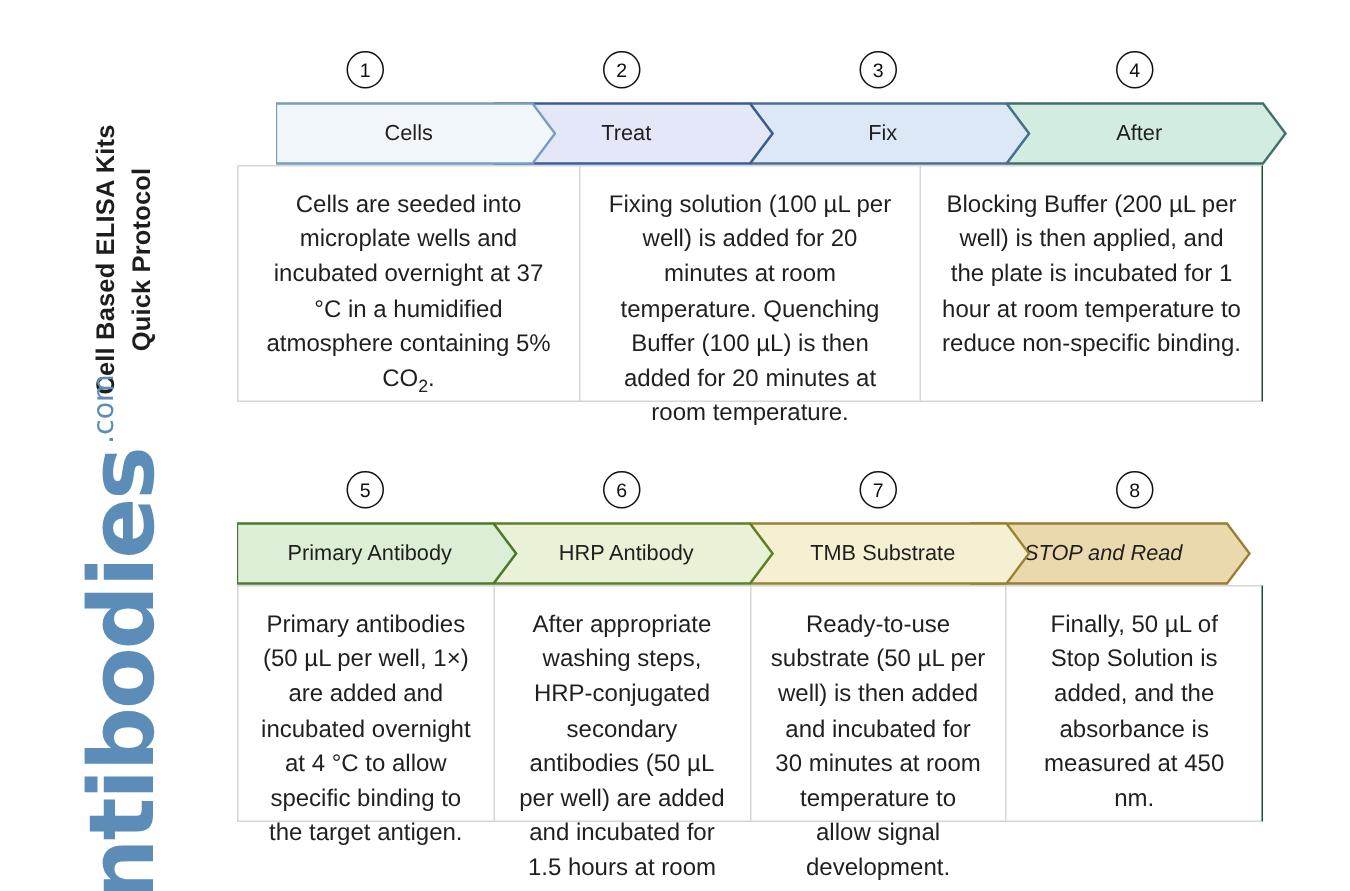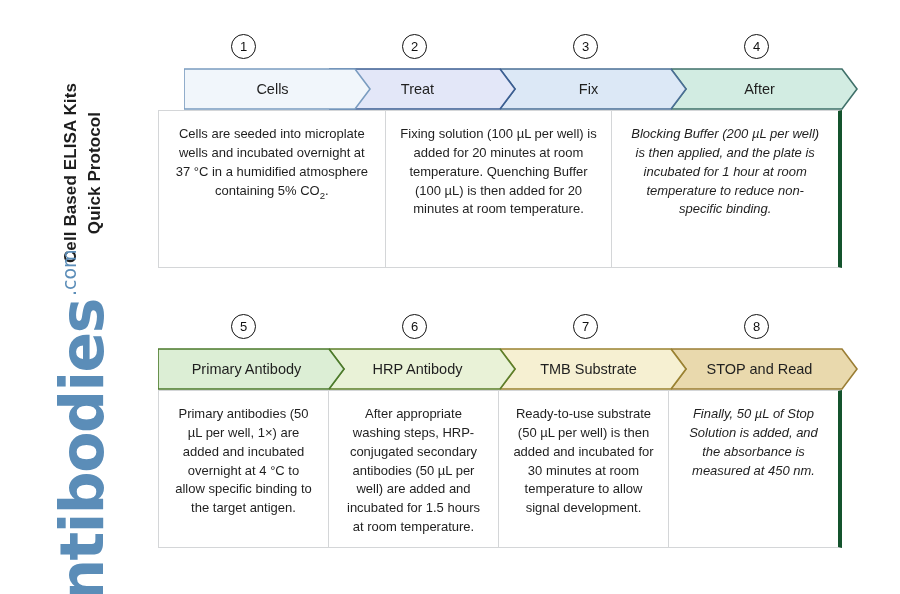--- a/index.html
+++ b/index.html
@@ -149,25 +149,25 @@
     flex: 1 1 0;
     border: 1px solid #d4d6d8;
     border-right: none;
     box-sizing: border-box;
     background: #ffffff;
     padding: 14px 13px 10px 13px;
     display: flex;
     align-items: flex-start;
     justify-content: center;
   }
-  .desc:last-child { border-right: 4px solid #14532d; font-style: italic; }
+  .desc:last-child { border-right: 1px solid #14532d; }
   .desc p {
     margin: 0;
     text-align: center;
-    font-size: 13px;
+    font-size: 16px;
     line-height: 1.45;
     color: #1f1f1f;
   }
   sub { font-size: 0.74em; }
 </style>
 </head>
 <body>
 
 <div class="left-rail">
   <div class="vtitle">
@@ -275,21 +275,21 @@
         <span class="lbl">HRP Antibody</span>
       </div>
       <div class="chev" style="left: 342px; width: 187px; z-index: 2;">
         <div class="shape">
           <svg viewBox="0 0 187 42" preserveAspectRatio="none">
             <polygon points="0,1 171,1 186,21 171,41 0,41 15,21" fill="#f6f0d2" stroke="#9a8231" stroke-width="1.6"></polygon>
           </svg>
         </div>
         <span class="lbl">TMB Substrate</span>
       </div>
-      <div class="chev" style="left: 513px; width: 187px; z-index: 1;">
+      <div class="chev" style="left: 489px; width: 187px; z-index: 1; font-style: italic;">
         <div class="shape">
           <svg viewBox="0 0 187 42" preserveAspectRatio="none">
             <polygon points="0,1 171,1 186,21 171,41 0,41 15,21" fill="#e9d9ad" stroke="#9a7d34" stroke-width="1.6"></polygon>
           </svg>
         </div>
         <span class="lbl">STOP and Read</span>
       </div>
     </div>
   <div class="descs">
       <div class="desc">

